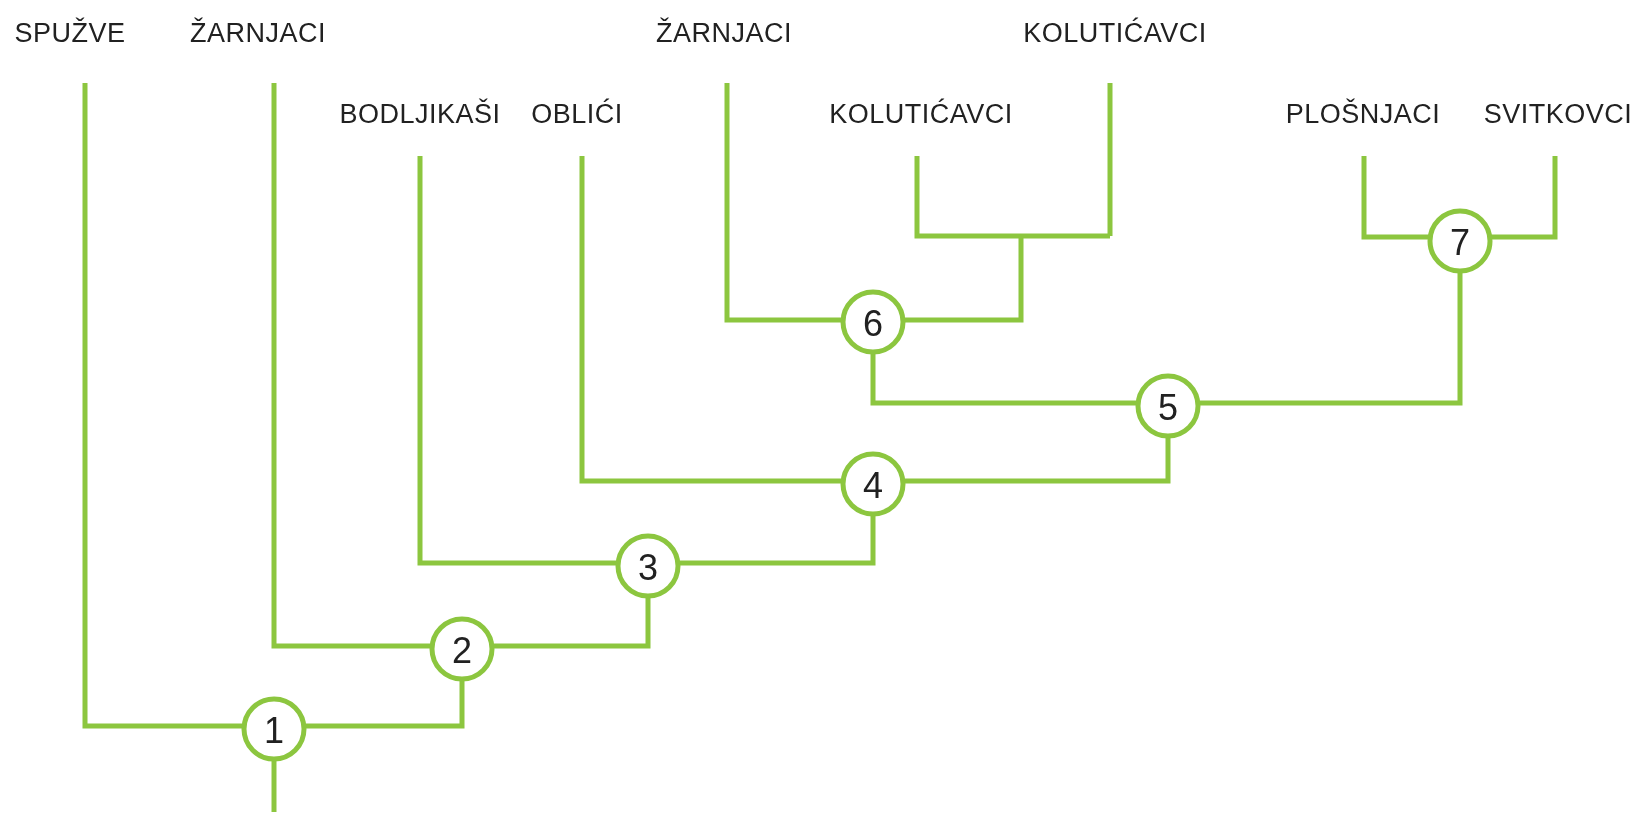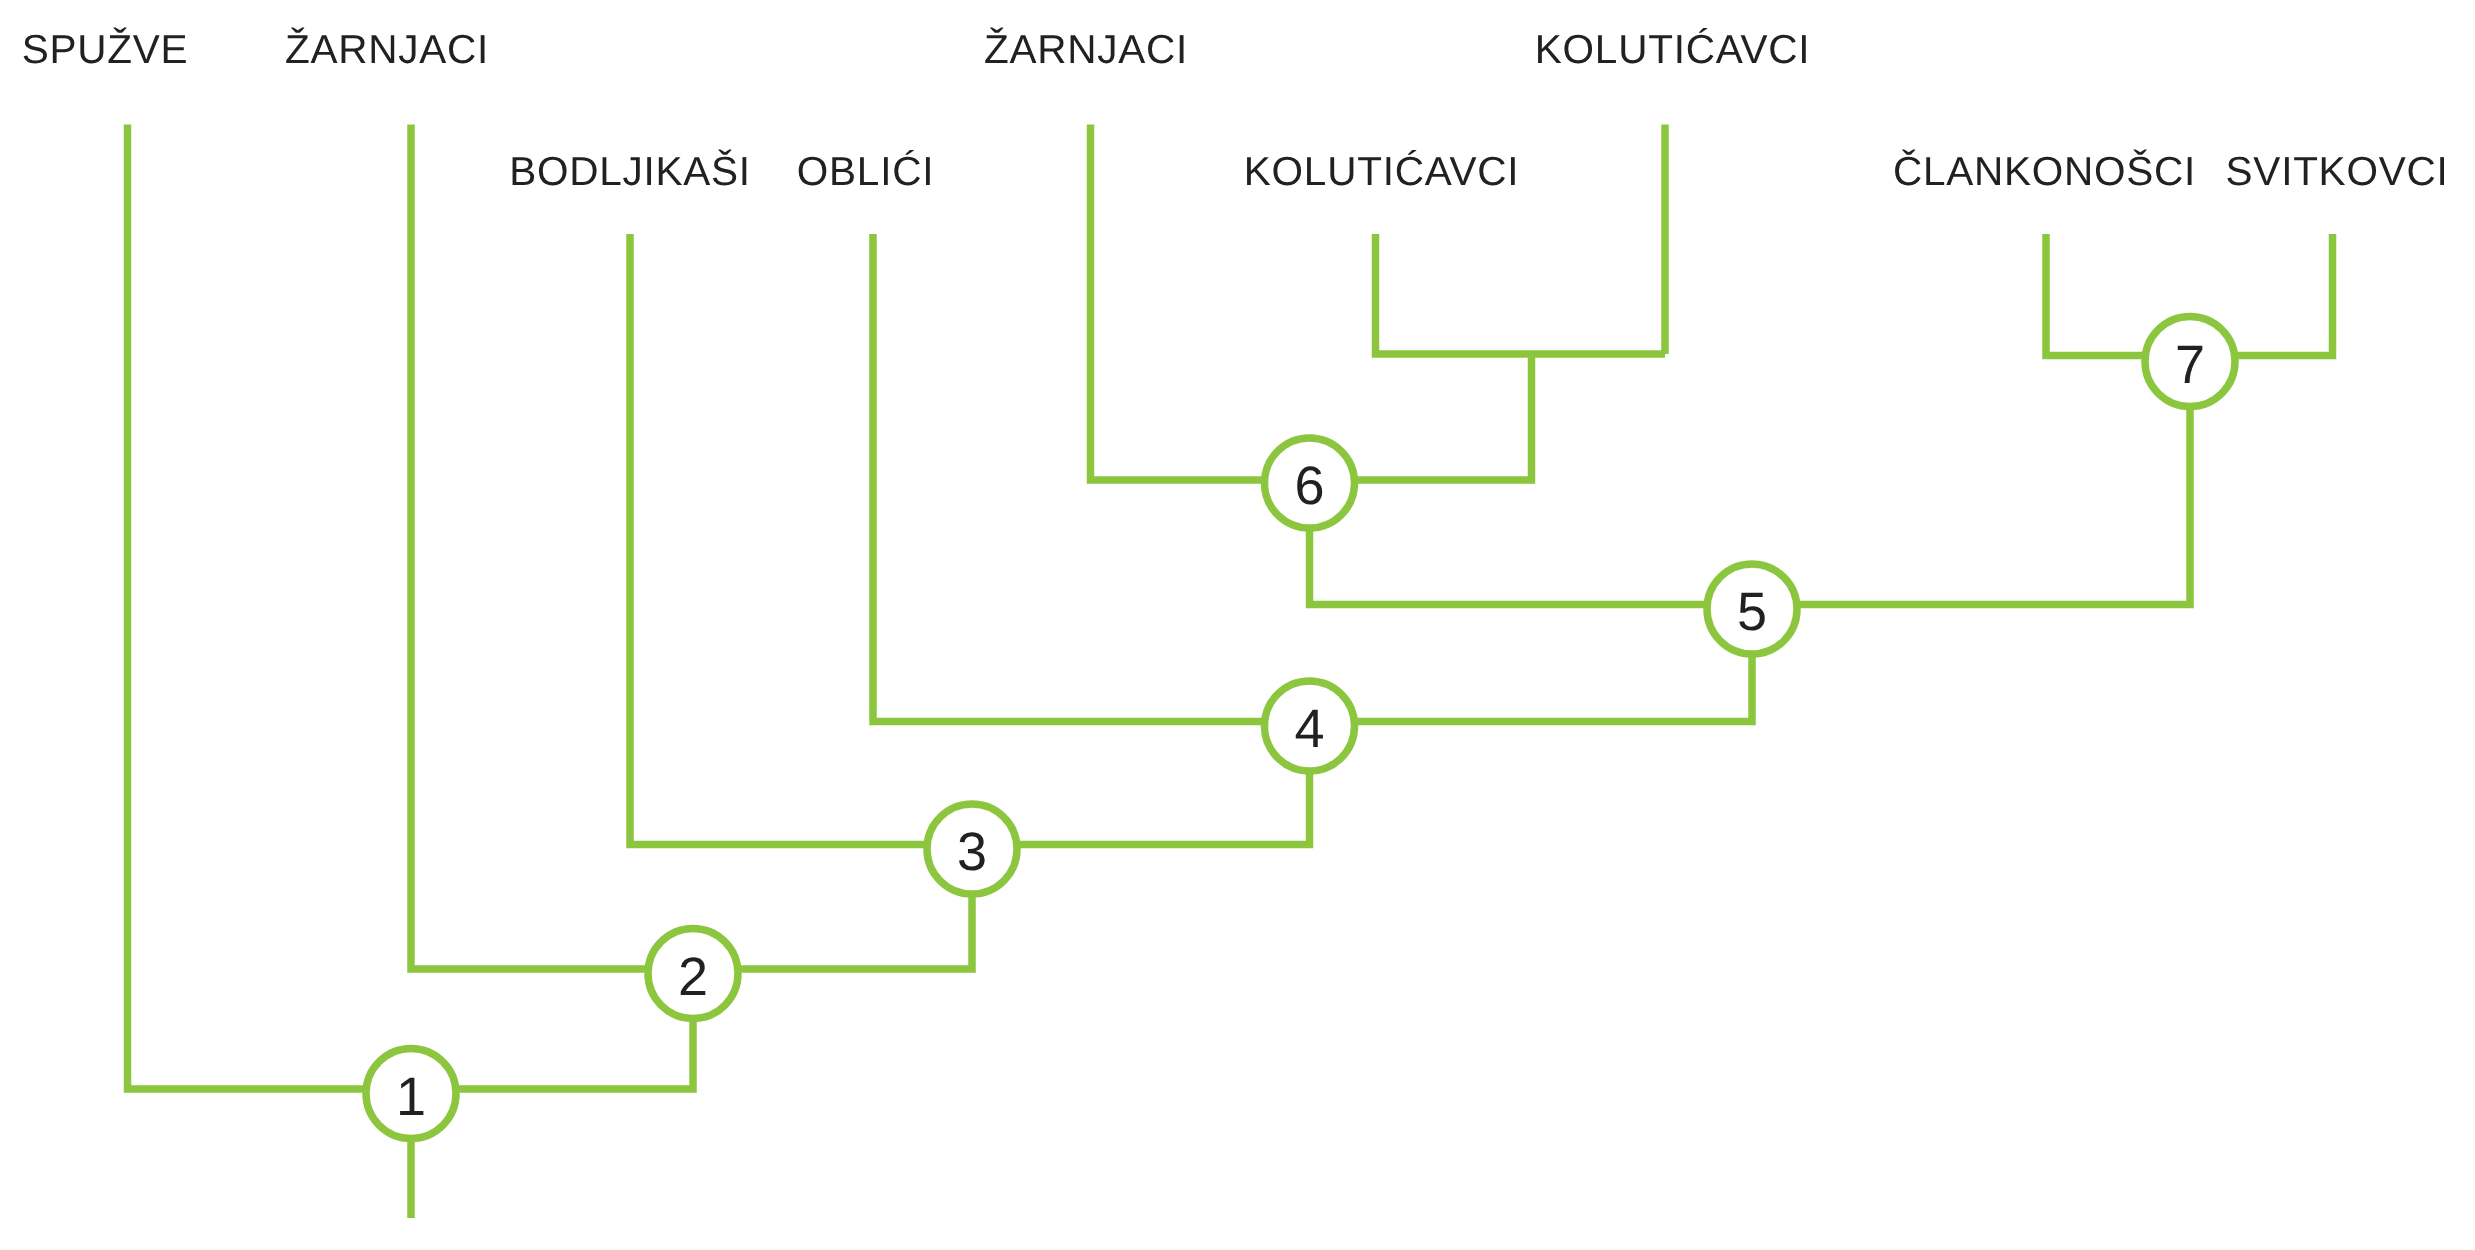--- a/index.html
+++ b/index.html
@@ -87,21 +87,21 @@
   </svg>
 
   <div class="taxon-label" style="left:70px;   top:18px;">SPUŽVE</div>
   <div class="taxon-label" style="left:258px;  top:18px;text-align:center;">ŽARNJACI</div>
   <div class="taxon-label" style="left:724px;  top:18px;">ŽARNJACI</div>
   <div class="taxon-label" style="left:1115px; top:18px;">KOLUTIĆAVCI</div>
 
   <div class="taxon-label" style="left:420px;  top:99px;">BODLJIKAŠI</div>
   <div class="taxon-label" style="left:577px;  top:99px;">OBLIĆI</div>
   <div class="taxon-label" style="left:921px;  top:99px;">KOLUTIĆAVCI</div>
-  <div class="taxon-label" style="left:1363px; top:99px;">ČLANKONOŠCI</div>
+  <div class="taxon-label" style="left:1363px; top:99px;">PLOŠNJACI</div>
   <div class="taxon-label" style="left:1558px; top:99px;">SVITKOVCI</div>
 
   <div class="node-number" style="left:274px;  top:731px;">1</div>
   <div class="node-number" style="left:462px;  top:651px;">2</div>
   <div class="node-number" style="left:648px;  top:568px;">3</div>
   <div class="node-number" style="left:873px;  top:486px;">4</div>
   <div class="node-number" style="left:1168px; top:408px;">5</div>
   <div class="node-number" style="left:873px;  top:324px;">6</div>
   <div class="node-number" style="left:1460px; top:243px;">7</div>
 

